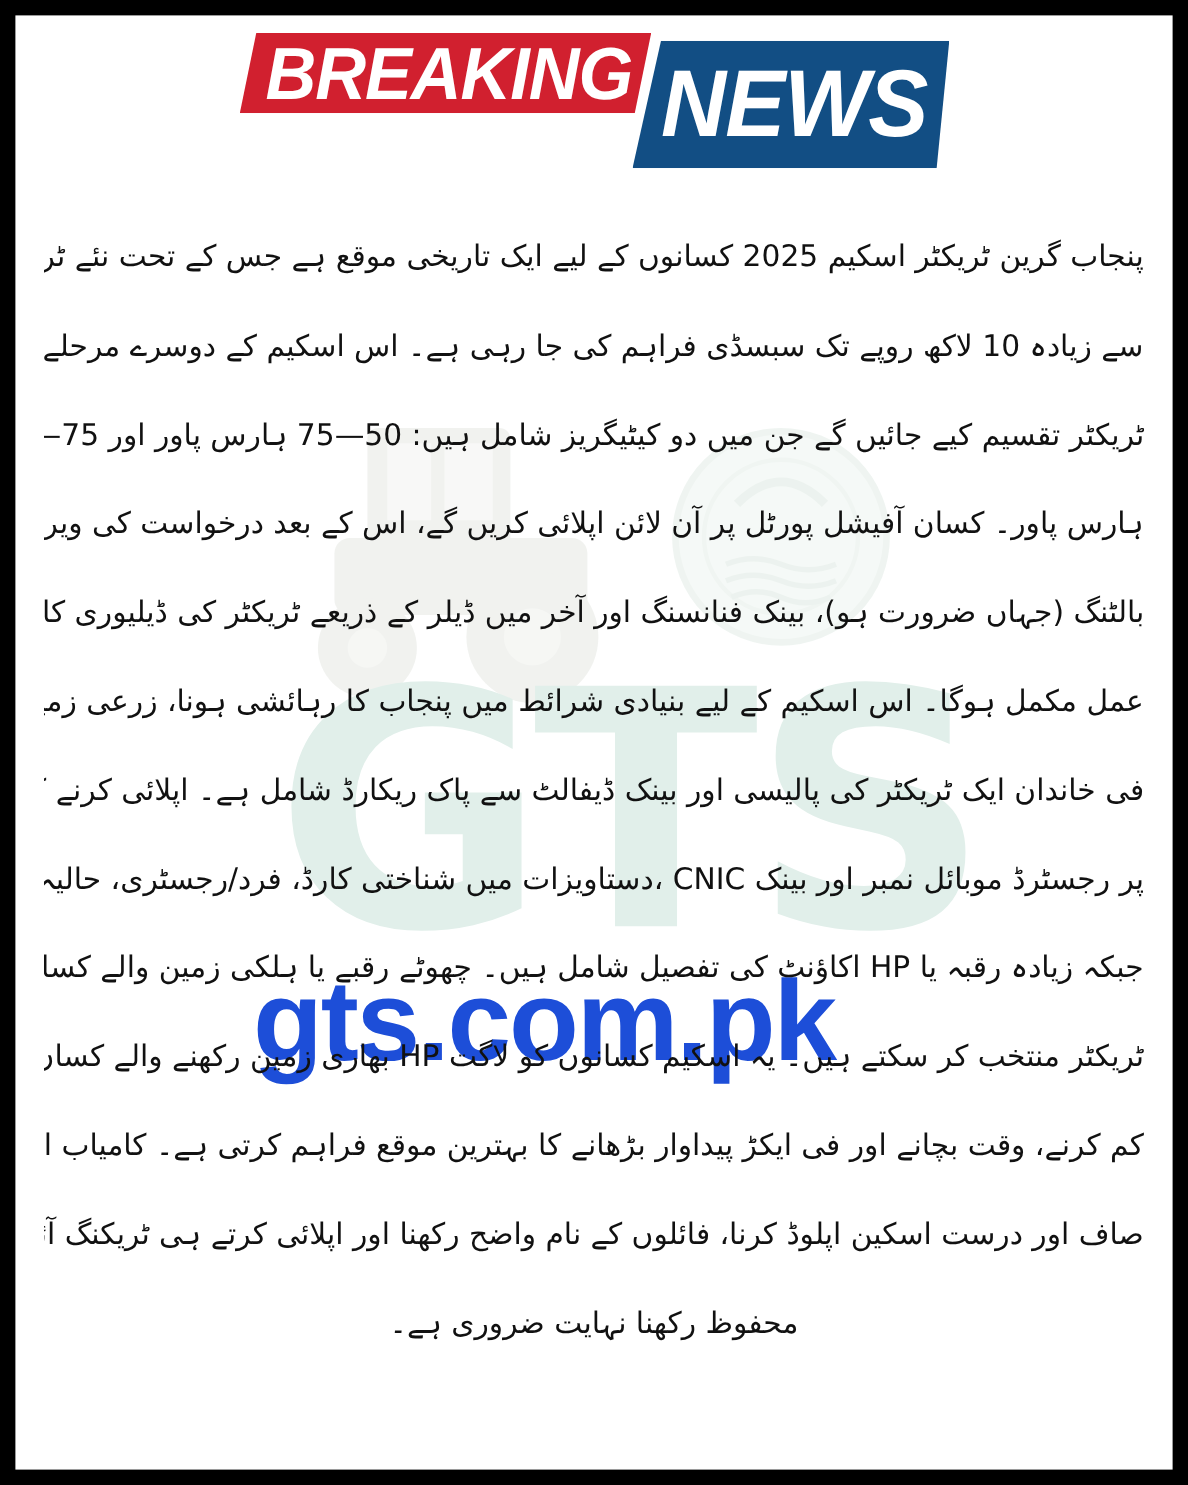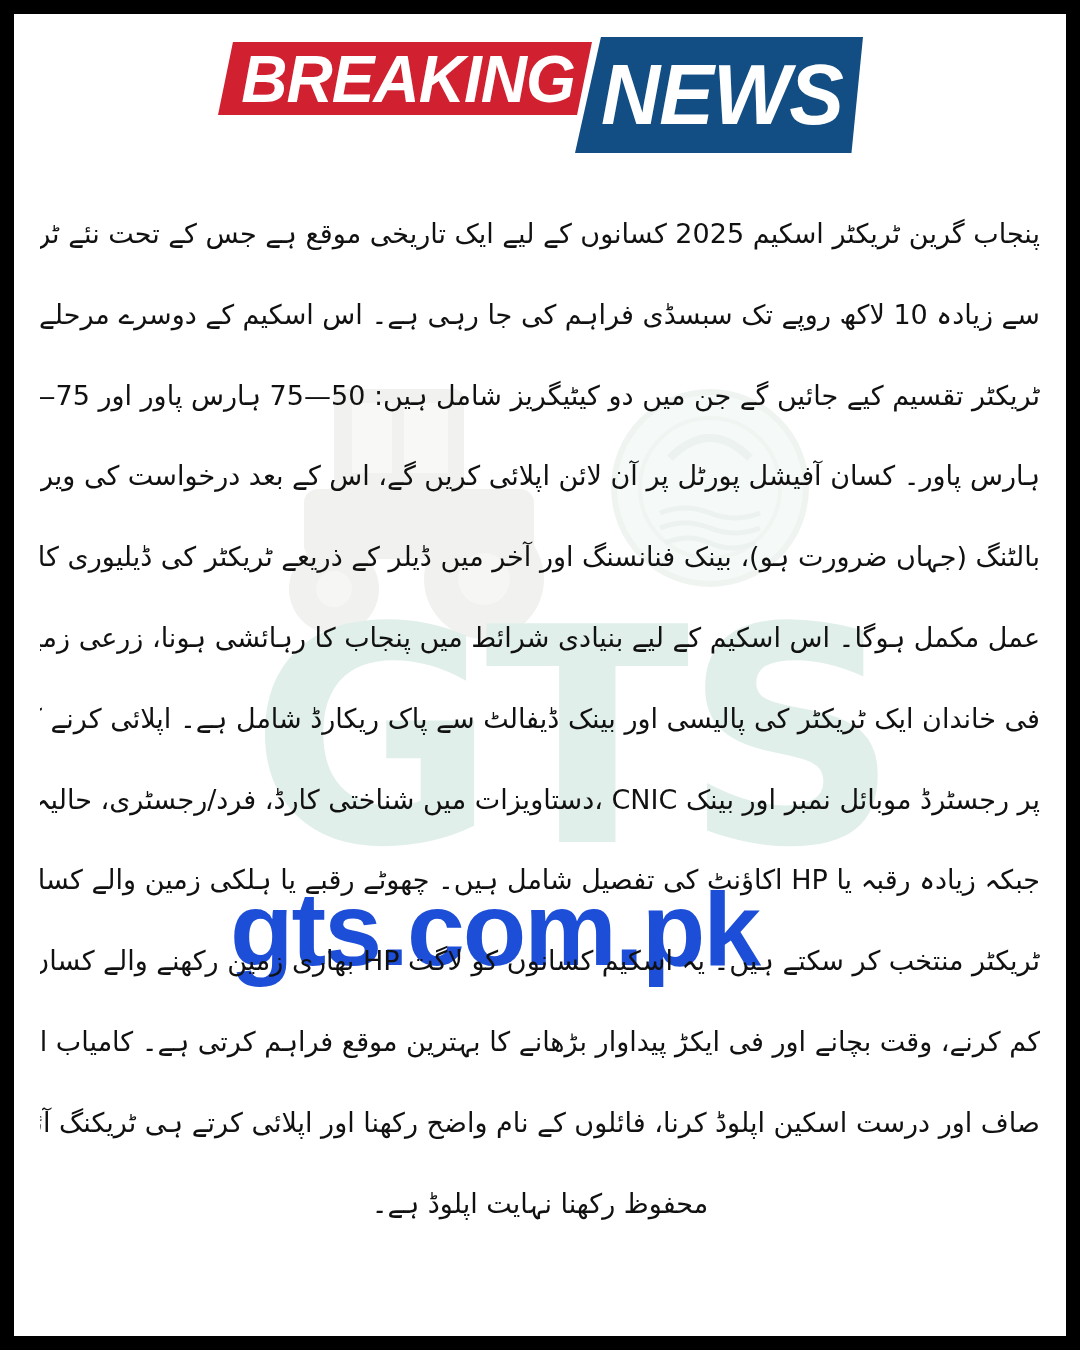--- a/index.html
+++ b/index.html
@@ -74,21 +74,21 @@
     .banner {
       position: absolute;
       left: 0;
       top: 0;
       width: 1052px;
       height: 140px;
     }
     .banner-red {
       position: absolute;
       left: 204px;
-      top: 28px;
+      top: 16px;
       width: 374px;
       height: 73px;
       background: var(--red);
       clip-path: polygon(4% 0, 100% 0, 96% 100%, 0 100%);
       display: flex;
       align-items: center;
       justify-content: center;
     }
     .banner-blue {
       position: absolute;
@@ -190,16 +190,16 @@
     <span class="line">ٹریکٹر تقسیم کیے جائیں گے جن میں دو کیٹیگریز شامل ہیں: 50—75 ہارس پاور اور 75—125</span>
     <span class="line">ہارس پاور۔ کسان آفیشل پورٹل پر آن لائن اپلائی کریں گے، اس کے بعد درخواست کی ویریفکیشن،</span>
     <span class="line">بالٹنگ (جہاں ضرورت ہو)، بینک فنانسنگ اور آخر میں ڈیلر کے ذریعے ٹریکٹر کی ڈیلیوری کا شفاف</span>
     <span class="line">عمل مکمل ہوگا۔ اس اسکیم کے لیے بنیادی شرائط میں پنجاب کا رہائشی ہونا، زرعی زمین اپنے نام پر ہونا،</span>
     <span class="line">فی خاندان ایک ٹریکٹر کی پالیسی اور بینک ڈیفالٹ سے پاک ریکارڈ شامل ہے۔ اپلائی کرنے کے لیے ضروری</span>
     <span class="line">پر رجسٹرڈ موبائل نمبر اور بینک CNIC ،دستاویزات میں شناختی کارڈ، فرد/رجسٹری، حالیہ تصویر</span>
     <span class="line">جبکہ زیادہ رقبہ یا HP اکاؤنٹ کی تفصیل شامل ہیں۔ چھوٹے رقبے یا ہلکی زمین والے کسان 50—75</span>
     <span class="line">ٹریکٹر منتخب کر سکتے ہیں۔ یہ اسکیم کسانوں کو لاگت HP بھاری زمین رکھنے والے کسان 75—125</span>
     <span class="line">کم کرنے، وقت بچانے اور فی ایکڑ پیداوار بڑھانے کا بہترین موقع فراہم کرتی ہے۔ کامیاب اپلیکیشن کے لیے</span>
     <span class="line">صاف اور درست اسکین اپلوڈ کرنا، فائلوں کے نام واضح رکھنا اور اپلائی کرتے ہی ٹریکنگ آئی ڈی</span>
-    <span class="line last">محفوظ رکھنا نہایت اپلوڈ ہے۔</span>
+    <span class="line last">محفوظ رکھنا نہایت ضروری ہے۔</span>
   </div>
 
 </div>
 
 </body></html>

